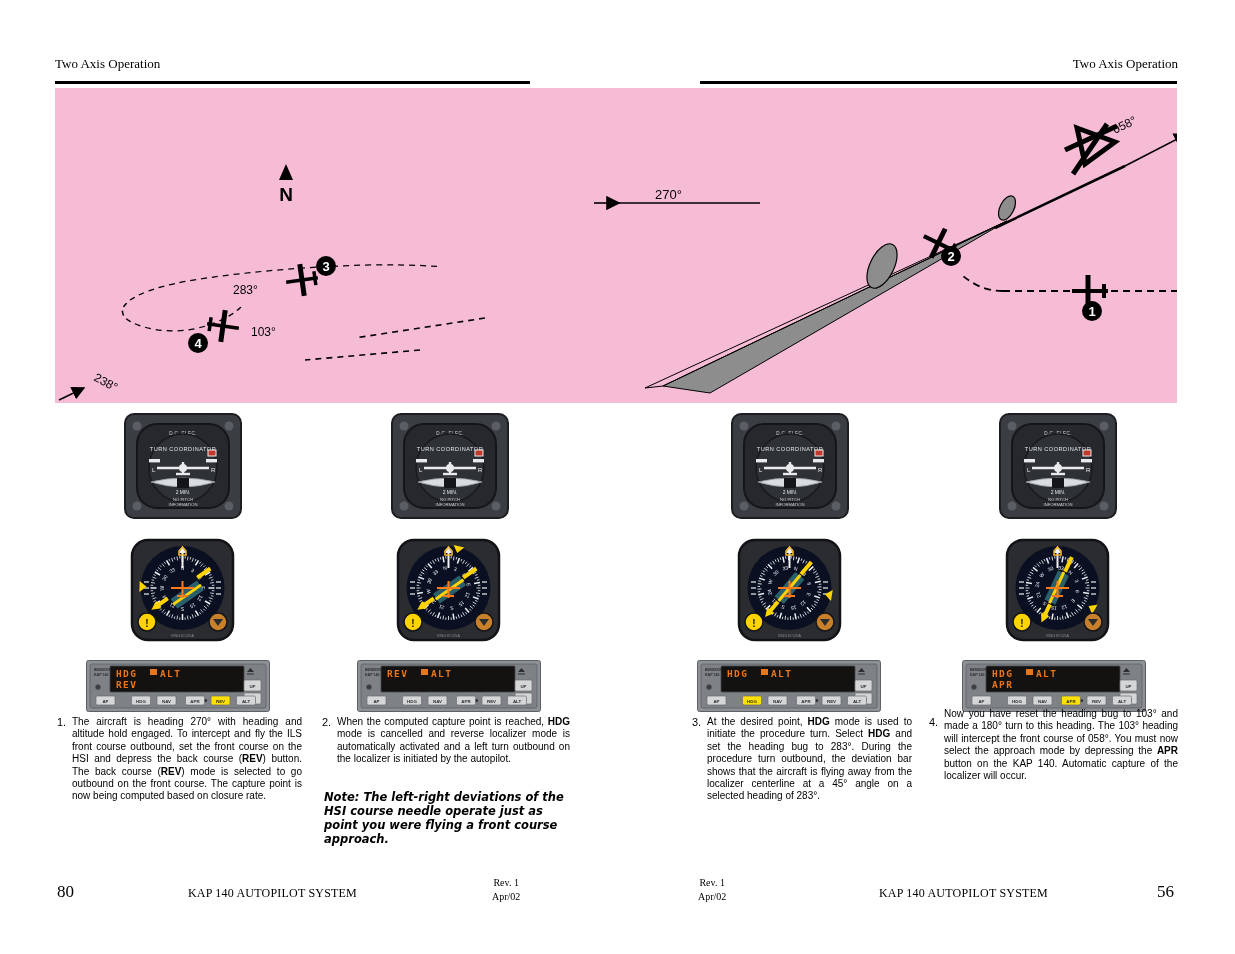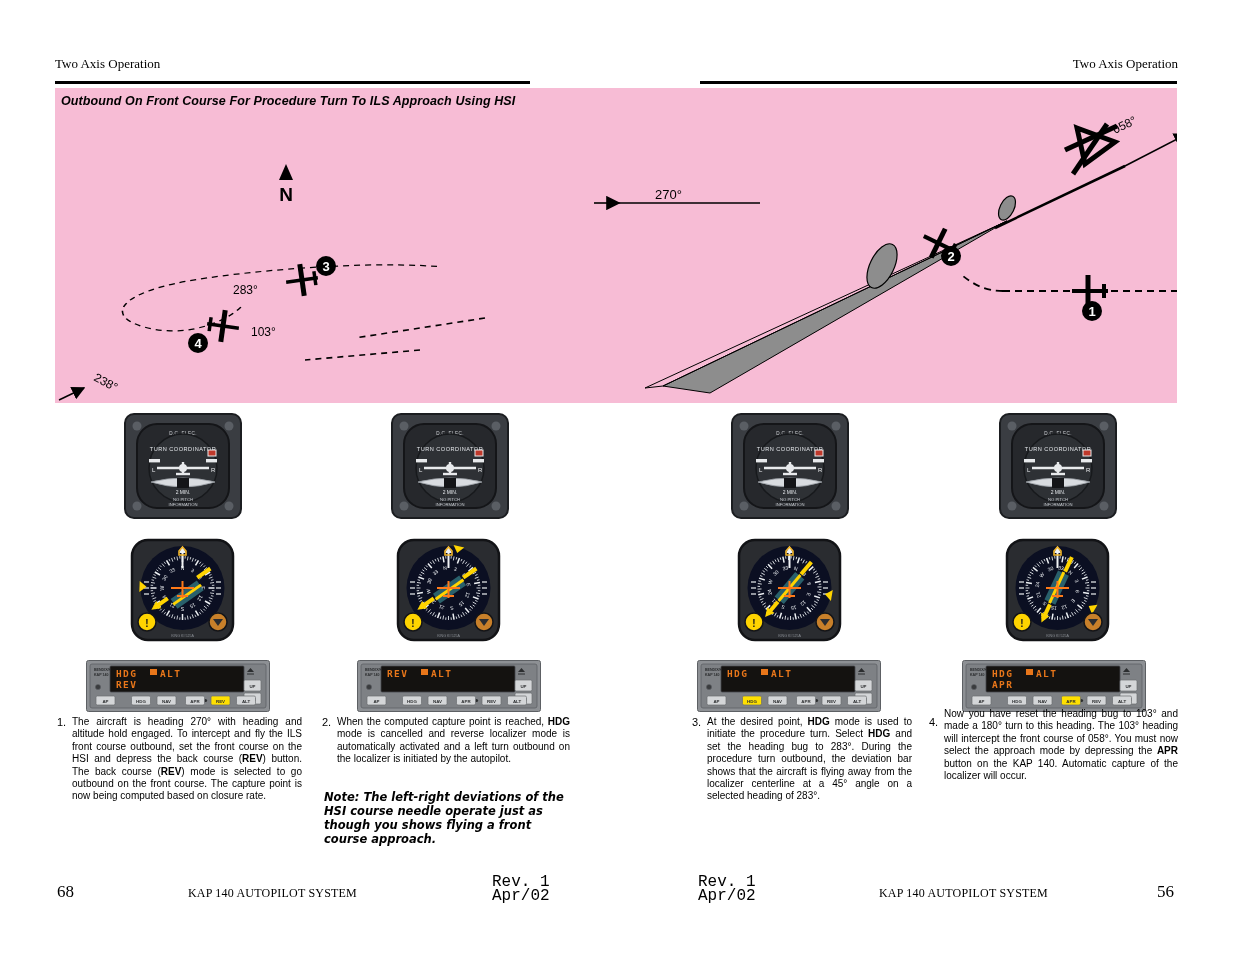--- a/index.html
+++ b/index.html
@@ -27,32 +27,31 @@
   .instr-txt{position:absolute;font-size:10px;line-height:12.4px;color:#000;text-align:justify;}
   .instr-txt b{font-weight:bold;}
   .num{position:absolute;font-size:11px;}
   .note{position:absolute;font-size:11.5px;line-height:14px;font-style:italic;font-weight:bold;
         font-family:"DejaVu Sans",sans-serif;color:#000;}
 
   
   .ft{position:absolute;font-family:"Liberation Serif",serif;color:#000;}
   .ft-pg{font-size:17px;}
   .ft-mid{font-size:12px;letter-spacing:.2px;}
-  .ft-rev{font-size:16px;line-height:13.5px;font-family:Liberation Mono, monospace;}
+  .ft-rev{font-size:10px;line-height:13.5px;text-align:center;}
 </style>
 </head>
 <body>
 
 <div class="hdr hdr-left">Two Axis Operation</div>
 <div class="hdr hdr-right">Two Axis Operation</div>
 <div class="rule rule-left"></div>
 <div class="rule rule-right"></div>
 
 <div class="band">
-  <div class="band-title">Outbound On Front Course For Procedure Turn To ILS Approach Using HSI</div>
 
   <svg width="1122" height="315" viewBox="0 0 1122 315">
     <defs>
       <marker id="arrH" markerWidth="9" markerHeight="9" refX="8" refY="4.5" orient="auto">
         <path d="M0,0 L9,4.5 L0,9 Z" fill="#000"></path>
       </marker>
     </defs>
 
     <polygon points="952,133 608,298 655,305" fill="#8d8d8d" stroke="#000" stroke-width="1"></polygon>
 
@@ -905,29 +904,29 @@
       <rect x="150.5" y="36" width="19" height="9" rx="1.4" fill="#d4d6d8" stroke="#6a6d70" stroke-width="0.7"></rect>
       <text x="160" y="42.6" text-anchor="middle" font-size="4.4" font-weight="bold" font-family="Liberation Sans, sans-serif" fill="#2a2c2e">ALT</text>
   </svg></div>
 
 <div class="num" style="left:57px;top:716px">1.</div>
 <div class="instr-txt" style="left:72px;top:716px;width:230px">The aircraft is heading 270° with heading and altitude hold engaged. To intercept and fly the ILS front course outbound, set the front course on the HSI and depress  the back course (<b>REV</b>) button. The back course (<b>REV</b>) mode is selected to go outbound on the front course. The capture point is now being computed based on closure rate.</div>
 
 <div class="num" style="left:322px;top:716px">2.</div>
 <div class="instr-txt" style="left:337px;top:716px;width:233px">When the computed capture point is reached, <b>HDG</b> mode is cancelled and reverse localizer mode is automatically activated and a left turn outbound on the localizer is initiated by the autopilot.</div>
 
-<div class="note" style="left:324px;top:790px;width:250px">Note: The left-right deviations of the HSI course needle operate just as though you shows flying a front course approach.</div>
+<div class="note" style="left:324px;top:790px;width:250px">Note: The left-right deviations of the HSI course needle operate just as point you were flying a front course approach.</div>
 
 <div class="num" style="left:692px;top:716px">3.</div>
 <div class="instr-txt" style="left:707px;top:716px;width:205px">At the desired point, <b>HDG</b> mode is used to initiate the procedure turn. Select <b>HDG</b> and set the heading bug to 283°. During the procedure turn outbound, the deviation bar shows that the aircraft is flying away from the localizer centerline at a 45° angle on a selected heading of 283°.</div>
 
 <div class="num" style="left:929px;top:716px">4.</div>
 <div class="instr-txt" style="left:944px;top:708px;width:234px">Now you have reset the heading bug to 103° and made a 180° turn to this heading. The 103° heading will intercept the front course of 058°. You must now select the approach mode by depressing the <b>APR</b> button on the KAP 140. Automatic capture of the localizer will occur.</div>
 
-<div class="ft ft-pg" style="left:57px;top:882px">68</div>
+<div class="ft ft-pg" style="left:57px;top:882px">80</div>
 <div class="ft ft-mid" style="left:188px;top:886px">KAP 140 AUTOPILOT SYSTEM</div>
 <div class="ft ft-rev" style="left:492px;top:876px">
   <div>Rev. 1</div>
   <div>Apr/02</div>
 </div>
 
 <div class="ft ft-rev" style="left:698px;top:876px">
   <div>Rev. 1</div>
   <div>Apr/02</div>
 </div>

